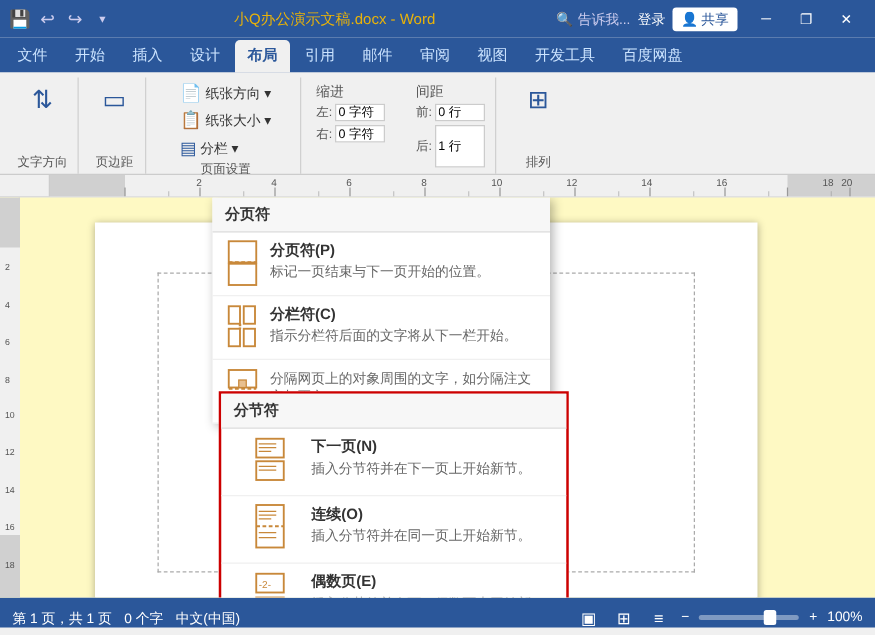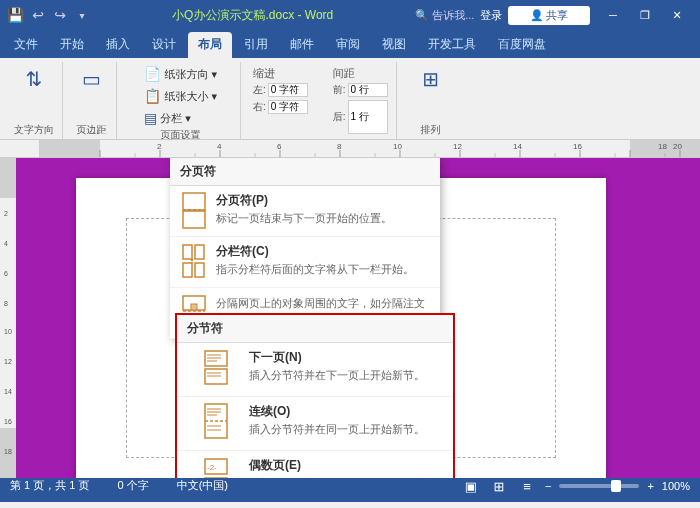--- a/index.html
+++ b/index.html
@@ -9,21 +9,21 @@
     .title-bar {
       height: 30px;
       background: #2b579a;
       display: flex;
       align-items: center;
       padding: 0 8px;
       color: white;
     }
     .title-bar-icons { display: flex; gap: 6px; align-items: center; }
     .title-icon { width: 16px; height: 16px; display: flex; align-items: center; justify-content: center; font-size: 14px; color: #cce; }
-    .title-bar-title { flex: 1; text-align: center; font-size: 12px; color: #bef264; }
+    .title-bar-title { flex: 1; text-align: center; font-size: 12px; color: #eab308; }
     .title-bar-controls { display: flex; gap: 2px; }
     .title-ctrl { width: 30px; height: 22px; display: flex; align-items: center; justify-content: center; font-size: 11px; color: white; cursor: pointer; }
 
     
     .ribbon-tabs {
       height: 28px;
       background: #2b579a;
       display: flex;
       align-items: flex-end;
       padding-left: 4px;
@@ -116,25 +116,25 @@
       background: #f0f0f0;
       position: relative;
       overflow: hidden;
     }
 
     
     .status-bar {
       height: 24px;
       background: #2b579a;
       display: flex;
-      align-items: flex-start;
+      align-items: flex-end;
       padding: 0 10px;
       color: white;
       font-size: 11px;
-      gap: 28px;
+      gap: 10px;
     }
     .status-bar-right {
       margin-left: auto;
       display: flex;
       align-items: center;
       gap: 8px;
     }
     .view-btn {
       width: 20px; height: 16px;
       display: flex; align-items: center; justify-content: center;
@@ -246,21 +246,21 @@
   <div class="title-bar-icons">
     <span class="title-icon">💾</span>
     <span class="title-icon">↩</span>
     <span class="title-icon">↪</span>
     <span class="title-icon" style="font-size:10px;">▾</span>
   </div>
   <div class="title-bar-title">小Q办公演示文稿.docx - Word</div>
   <div style="display:flex;align-items:center;gap:6px;margin-right:8px;">
     <span style="font-size:11px;color:#cce;cursor:pointer;">🔍 <span>告诉我...</span></span>
     <span style="font-size:11px;color:white;cursor:pointer;">登录</span>
-    <span style="font-size:11px;background:#fff;color:#2b579a;padding:2px 22px;border-radius:3px;cursor:pointer;">
+    <span style="font-size:11px;background:#fff;color:#2b579a;padding:2px 7px;border-radius:3px;cursor:pointer;">
       <span style="margin-right:2px;">👤</span><span>共享</span>
     </span>
   </div>
   <div class="title-bar-controls">
     <span class="title-ctrl">─</span>
     <span class="title-ctrl">❐</span>
     <span class="title-ctrl close">✕</span>
   </div>
 </div>
 
@@ -394,21 +394,21 @@
 
         <line x1="625" y1="18" x2="625" y2="13" stroke="#999" stroke-width="0.5"></line>
         <text x="618" y="9">18</text>
         <line x1="640" y1="18" x2="640" y2="10" stroke="#999" stroke-width="1"></line>
         <text x="633" y="9">20</text>
       </g>
     </svg>
   </div>
 </div>
 
-<div class="main-area" style="height:320px;position:relative;background:#a21caf;">
+<div class="main-area" style="height:320px;position:relative;background:#fef9c3;">
 
   <div style="width:16px;background:#d0d0d0;border-right:1px solid #ccc;position:relative;flex-shrink:0;">
     <svg width="16" height="320">
       <rect x="0" y="0" width="16" height="320" fill="#d0d0d0"></rect>
       <rect x="0" y="40" width="16" height="230" fill="#f0f0f0"></rect>
       <g font-size="7" fill="#555" font-family="Arial">
         <text x="4" y="58">2</text>
         <text x="4" y="88">4</text>
         <text x="4" y="118">6</text>
         <text x="4" y="148">8</text>

